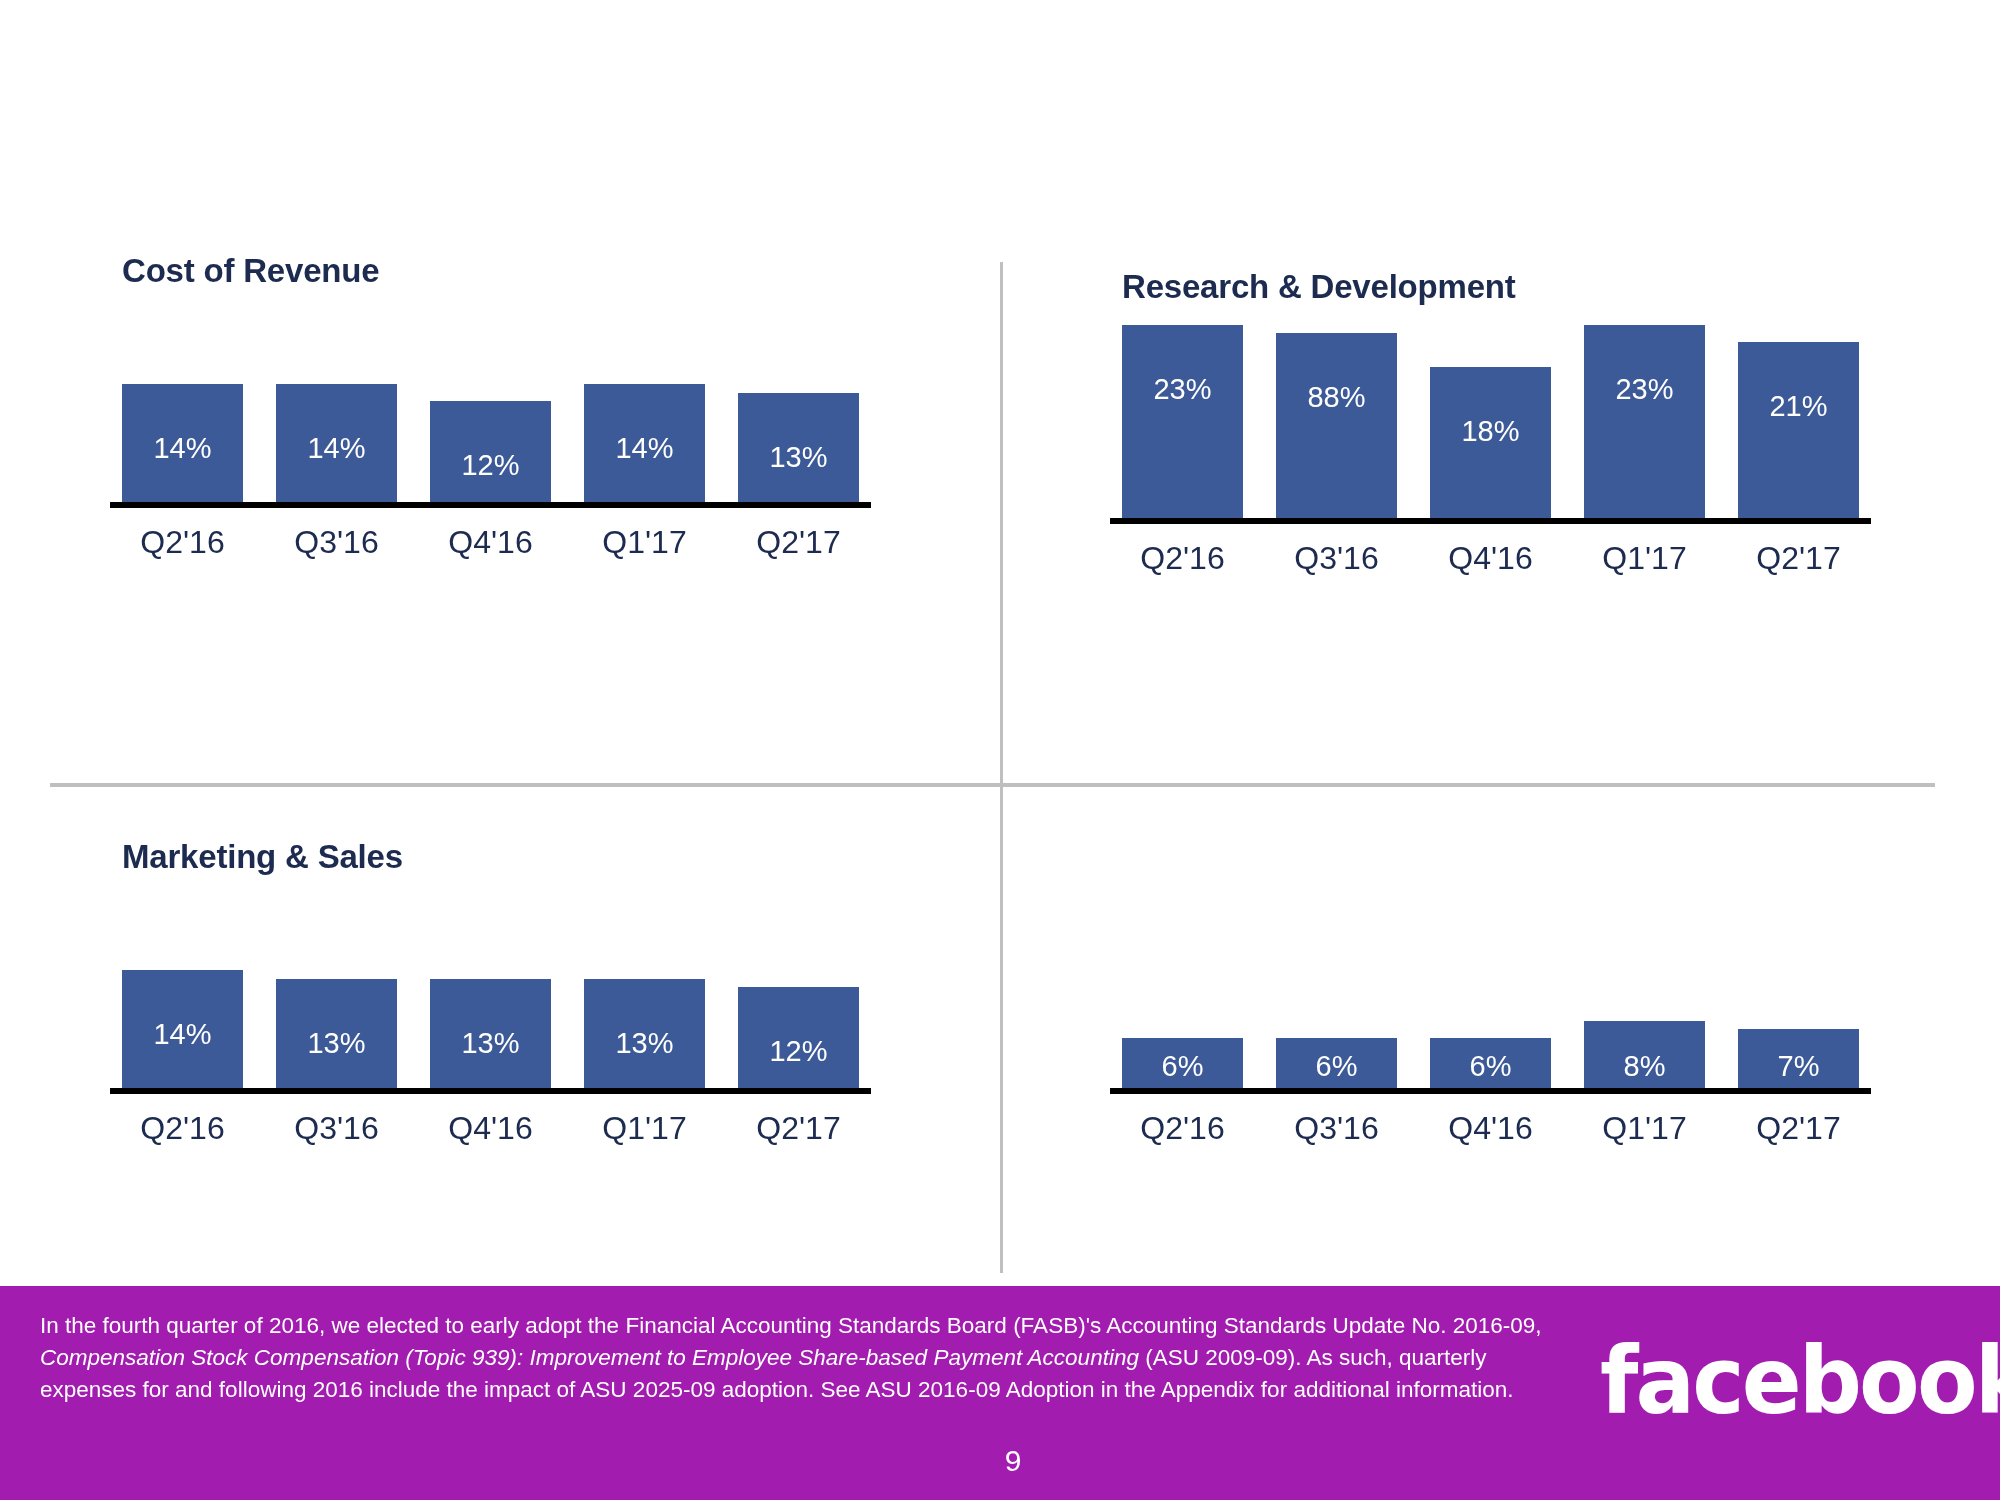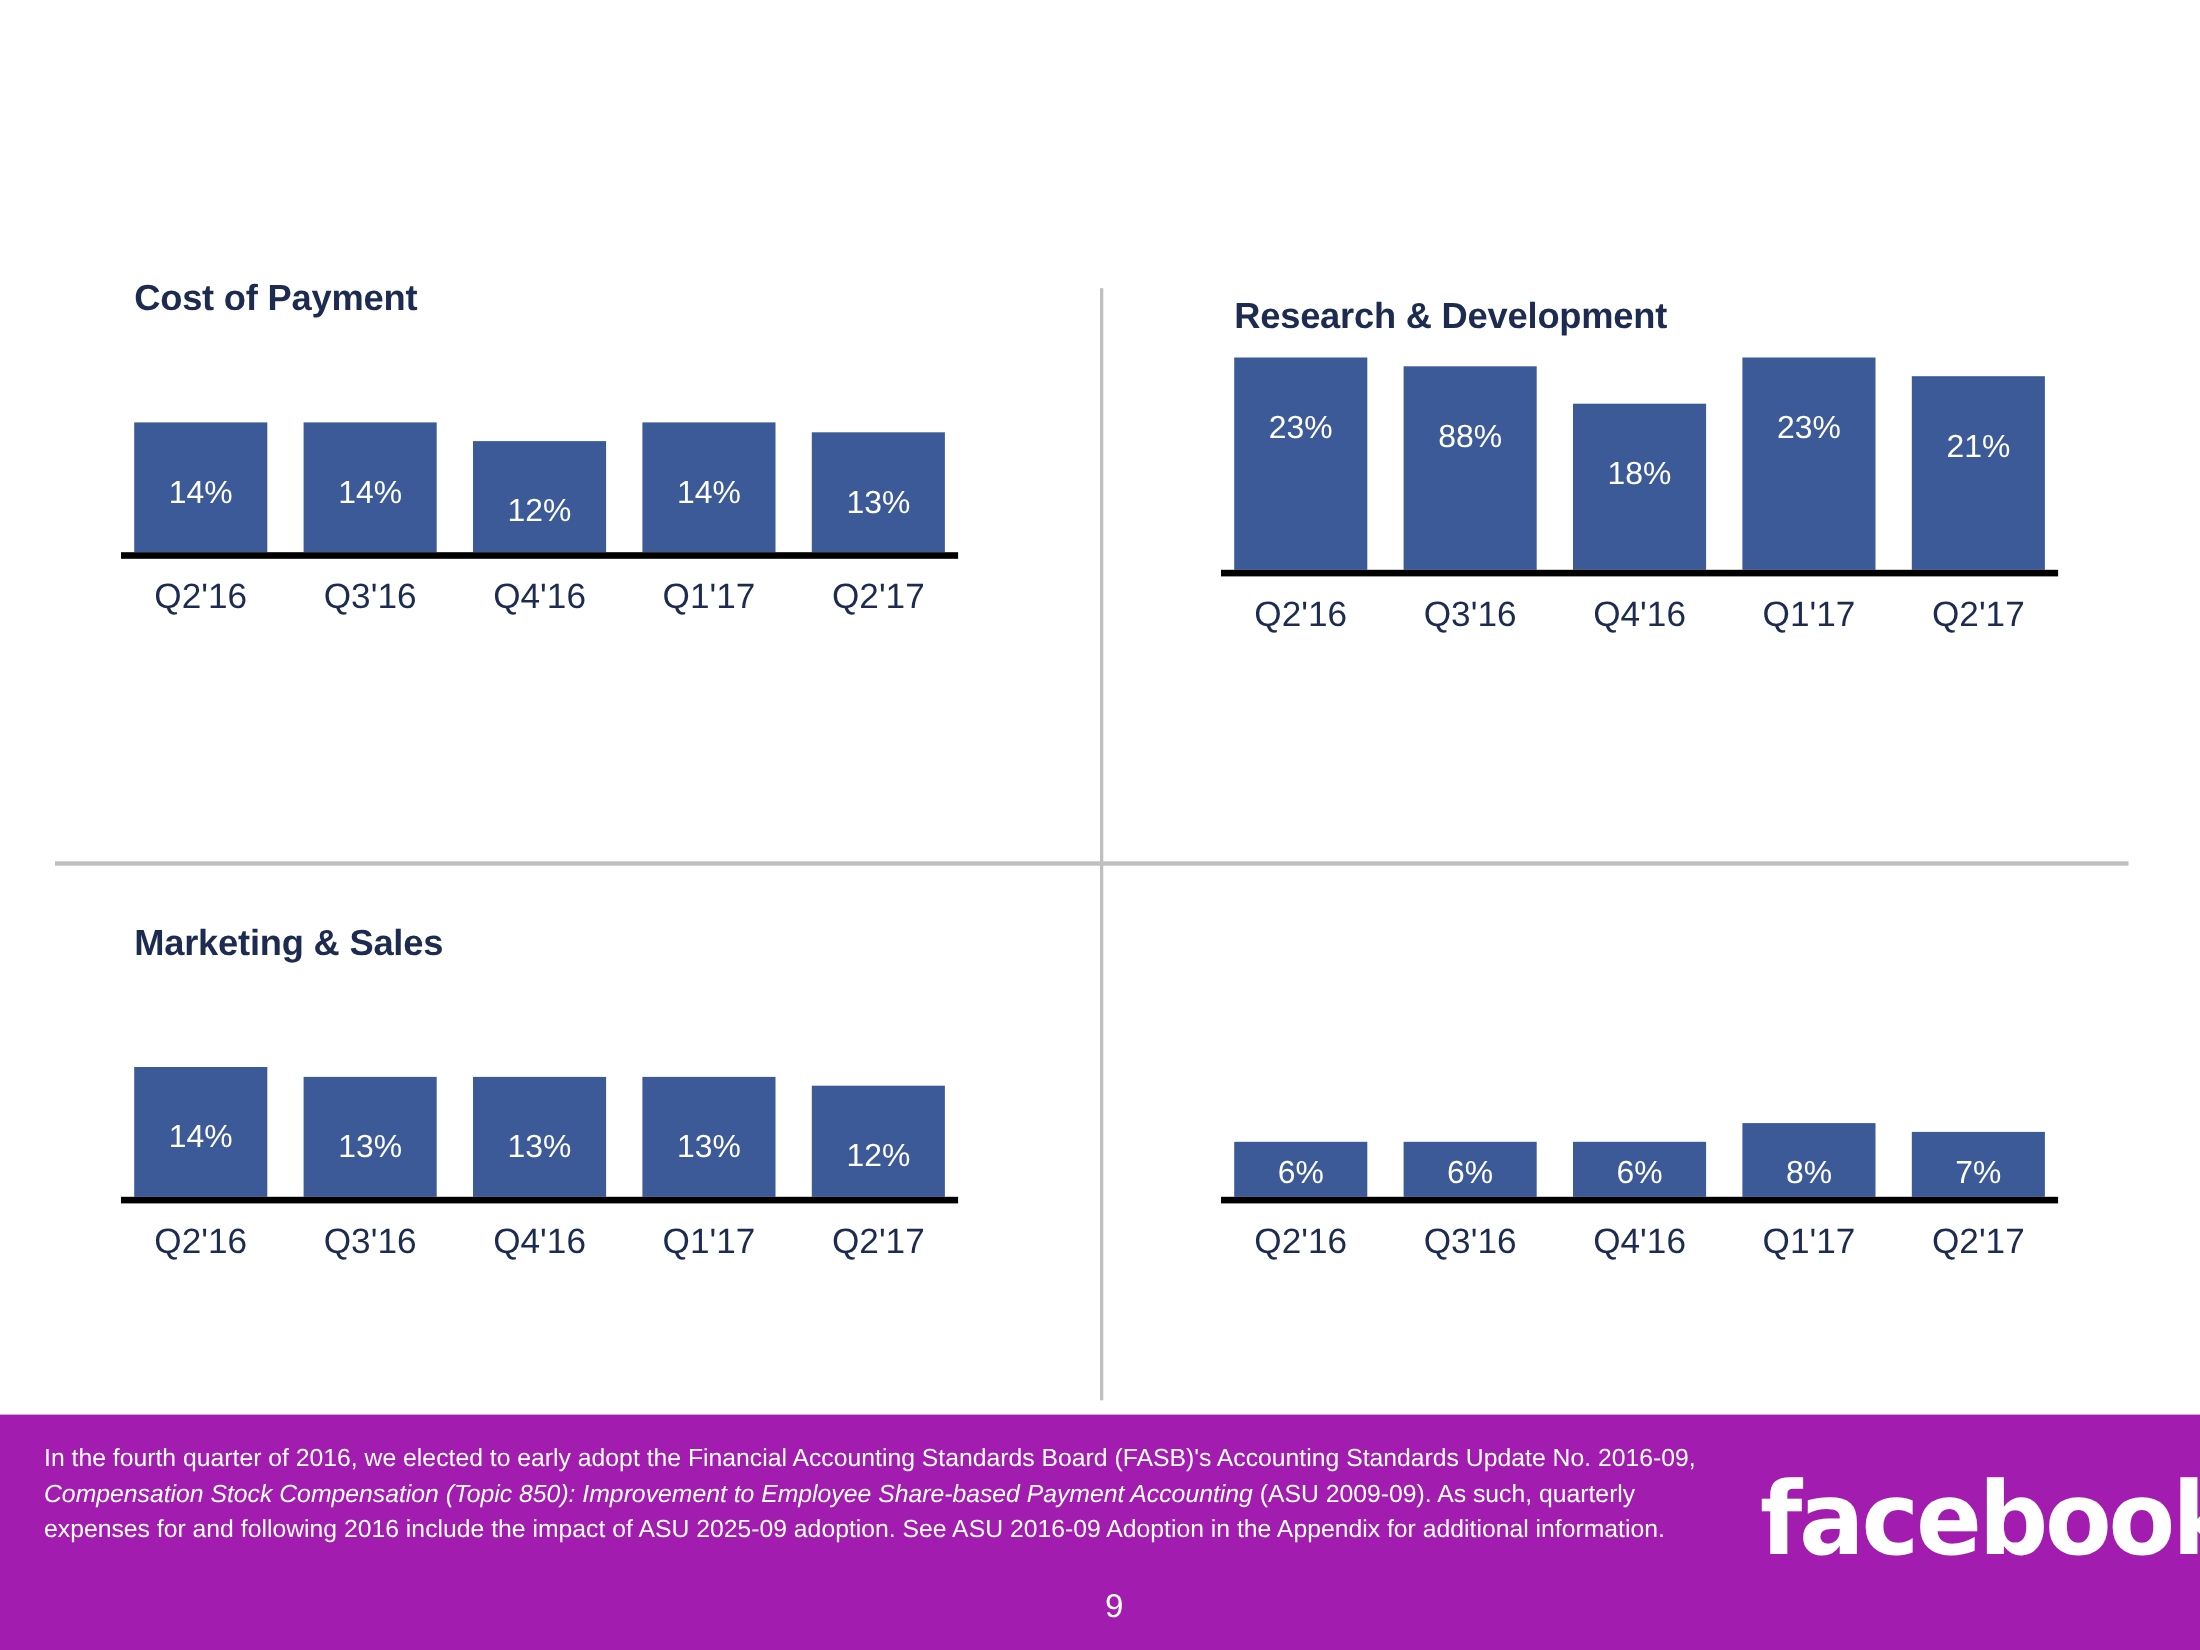--- a/index.html
+++ b/index.html
@@ -89,21 +89,21 @@
 </head>
 <body>
 
 <div class="slide">
 
 
   <div class="v-divider"></div>
   <div class="h-divider"></div>
 
   <div id="panel-0" class="panel" style="left:122px;top:252px;width:790px;height:480px;">
-      <div class="panel-title">Cost of Payment</div>
+      <div class="panel-title">Cost of Revenue</div>
       <div style="position: absolute; left: 0px; top: 0px; width: 790px; height: 360px;">
         <div class="bar" style="left: 0px; top: 132px; height: 118px; bottom: auto; background: rgb(61, 90, 152);"></div>
         <div class="bar-label" style="left: 0px; top: 180px;">14%</div>
         <div class="bar" style="left: 154px; top: 132px; height: 118px; bottom: auto; background: rgb(61, 90, 152);"></div>
         <div class="bar-label" style="left: 154px; top: 180px;">14%</div>
         <div class="bar" style="left: 308px; top: 149px; height: 101px; bottom: auto; background: rgb(61, 90, 152);"></div>
         <div class="bar-label" style="left: 308px; top: 197px;">12%</div>
         <div class="bar" style="left: 462px; top: 132px; height: 118px; bottom: auto; background: rgb(61, 90, 152);"></div>
         <div class="bar-label" style="left: 462px; top: 180px;">14%</div>
         <div class="bar" style="left: 616px; top: 141px; height: 109px; bottom: auto; background: rgb(61, 90, 152);"></div>
@@ -184,21 +184,21 @@
           <div class="cat" style="left: 462px;">Q1'17</div>
           <div class="cat" style="left: 616px;">Q2'17</div>
         </div>
       </div>
     </div>
 
   <div class="footer">
     <div class="footnote">
       <span>In the fourth quarter of 2016, we elected to early adopt the Financial Accounting Standards Board (FASB)'s Accounting Standards Update No. 2016-09,</span>
       <br>
-      <span class="ital">Compensation Stock Compensation (Topic 850): Improvement to Employee Share-based Payment Accounting</span><span> (ASU 2009-09). As such, quarterly</span>
+      <span class="ital">Compensation Stock Compensation (Topic 939): Improvement to Employee Share-based Payment Accounting</span><span> (ASU 2009-09). As such, quarterly</span>
       <br>
       <span>expenses for and following 2016 include the impact of ASU 2025-09 adoption. See ASU 2016-09 Adoption in the Appendix for additional information.</span>
     </div>
     <div class="fb-logo">facebook</div>
   </div>
 
   <div class="page-num">9</div>
 
 </div>
 

